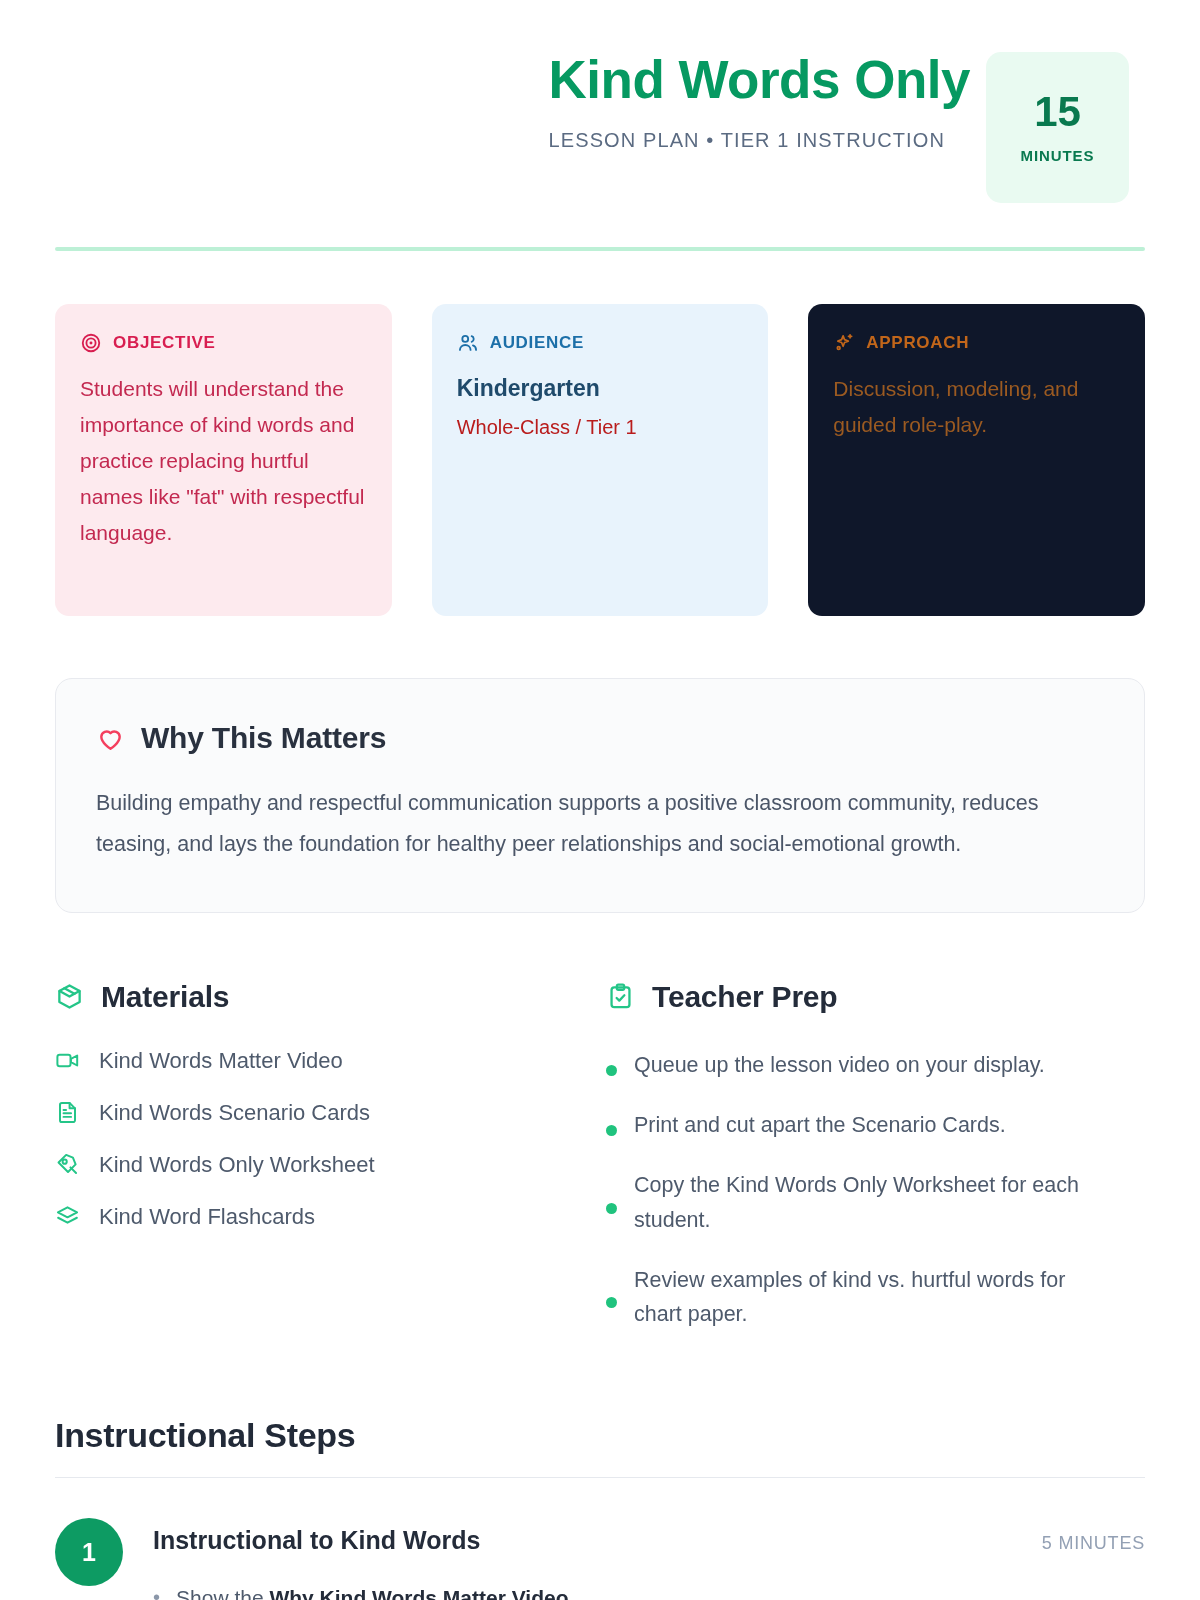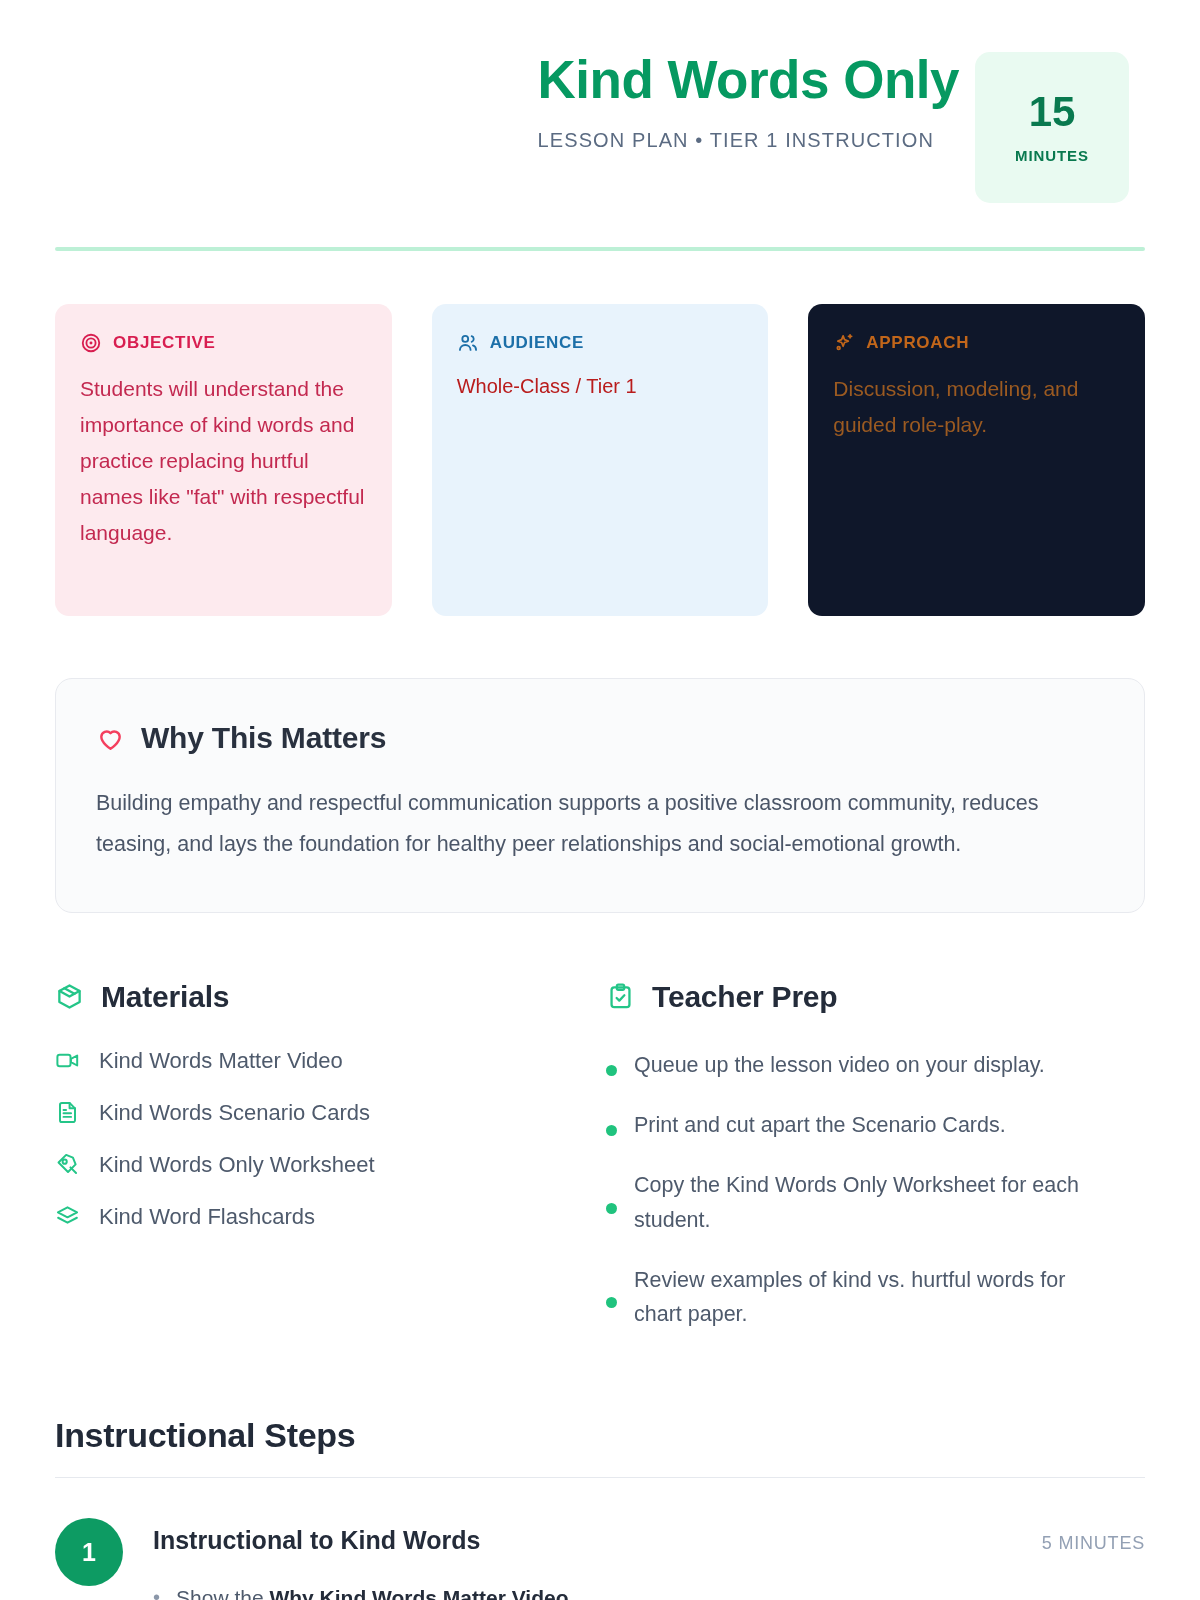--- a/index.html
+++ b/index.html
@@ -36,21 +36,21 @@
     line-height: 1.12;
   }
   .doc-subtitle {
     margin-top: 20px;
     font-size: 20px;
     font-weight: 400;
     color: #5b6b82;
     letter-spacing: 1.1px;
   }
   .duration-badge {
-    width: 154px;
+    width: 143px;
     height: 151px;
     background: #e9faf1;
     border-radius: 15px;
     display: flex;
     flex-direction: column;
     align-items: center;
     justify-content: center;
     margin-right: 16px;
     margin-top: 8px;
   }
@@ -312,20 +312,21 @@
         <span class="icon">
           <svg width="22" height="22" viewBox="0 0 24 24" fill="none" stroke="#1c6fa8" stroke-width="2" stroke-linecap="round" stroke-linejoin="round">
             <circle cx="9" cy="7.5" r="3.2"></circle>
             <path d="M3.2 19.5c0-3.2 2.6-5.3 5.8-5.3s5.8 2.1 5.8 5.3"></path>
             <path d="M16 4.6a3.2 3.2 0 0 1 0 6.1"></path>
             <path d="M17.4 14.6c2.1.6 3.4 2.3 3.4 4.9"></path>
           </svg>
         </span>
         <span class="card-head-label">AUDIENCE</span>
       </div>
+      <div class="aud-primary">Kindergarten</div>
       <div class="aud-secondary">Whole-Class / Tier 1</div>
     </div>
 
     <div class="info-card card-approach">
       <div class="card-head">
         <span class="icon">
           <svg width="22" height="22" viewBox="0 0 24 24" fill="none" stroke="#c2661a" stroke-width="1.9" stroke-linecap="round" stroke-linejoin="round">
             <path d="M11 4.2l1.6 4.1 4.1 1.6-4.1 1.6L11 15.6l-1.6-4.1-4.1-1.6 4.1-1.6z"></path>
             <path d="M18.6 3v3.4M20.3 4.7h-3.4"></path>
             <circle cx="6.2" cy="17.4" r="1.5"></circle>

